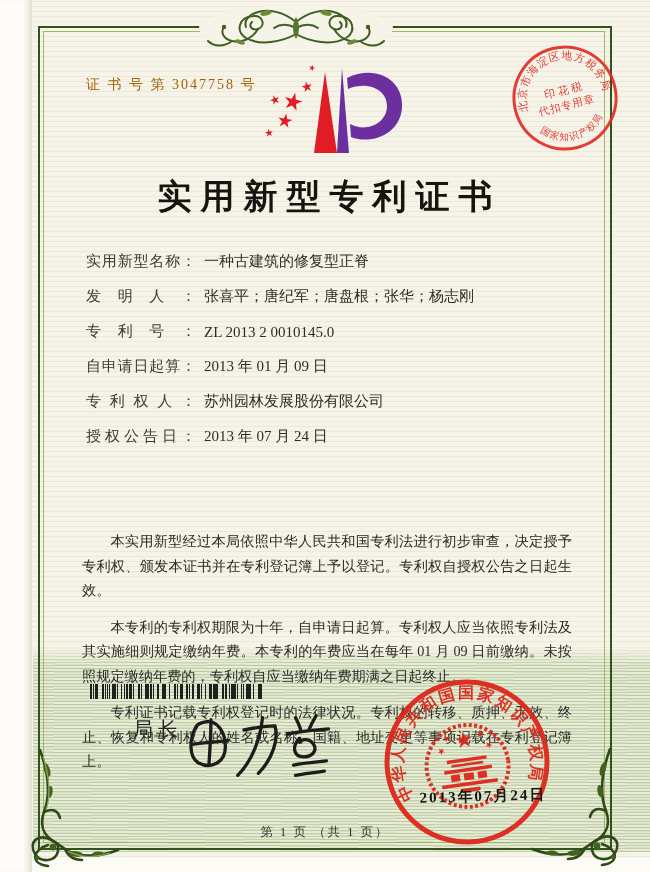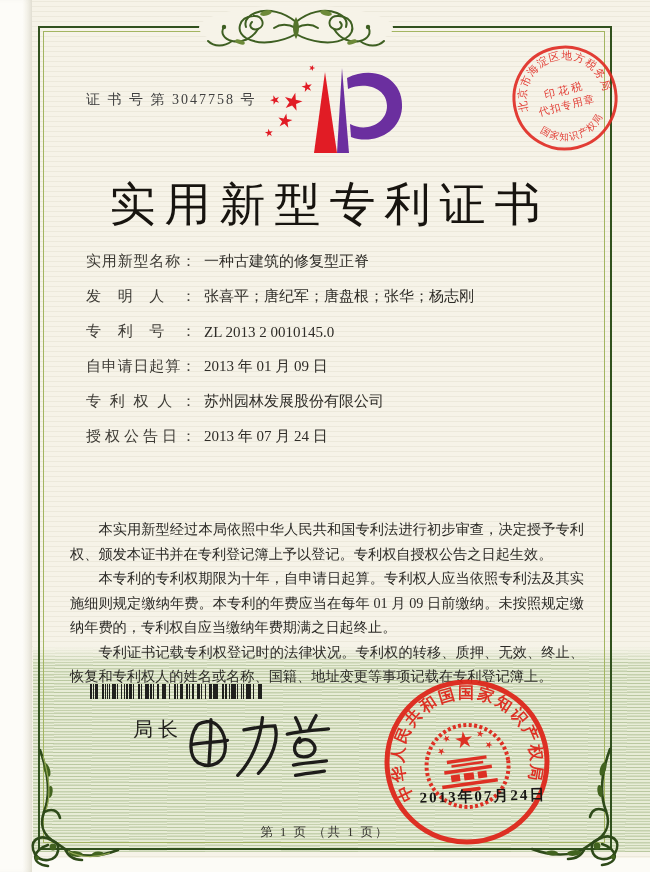--- a/index.html
+++ b/index.html
@@ -40,43 +40,43 @@
     position:absolute;left:38px;top:26px;width:570px;height:820px;z-index:2;
     border:2px solid #31511e;
   }
   .frame-inner{
     position:absolute;left:43px;top:31px;width:560px;height:810px;z-index:2;
     border:1px solid #a3b561;
   }
   
   .cert-no{
     position:absolute;left:86px;top:76px;z-index:3;
-    font-size:14px;letter-spacing:2px;color:#404040;margin-top:15px;
+    font-size:14px;letter-spacing:2px;color:#a16207;
   }
   .title{
     position:absolute;left:38px;top:174px;width:574px;z-index:3;
-    text-align:center;font-size:46px;font-weight:400;color:#17140f;
+    text-align:center;font-size:34px;font-weight:700;color:#17140f;
     letter-spacing:9px;text-indent:9px;
   }
   .fields{
     position:absolute;left:86px;top:252px;width:480px;z-index:3;
     display:flex;flex-direction:column;gap:16px;
     font-size:15px;color:#35332e;
   }
   .field-row{white-space:nowrap;}
   .flabel{
     display:inline-block;width:110px;vertical-align:bottom;
     text-align:justify;text-align-last:justify;color:#3c3a34;
   }
   .fvalue{margin-left:8px;color:#2e2c27;}
   .body-text{
     position:absolute;left:70px;top:517px;width:514px;z-index:3;
     font-size:14.2px;line-height:24.5px;color:#2b2a26;text-align:justify;
   }
-  .body-text p{margin:0;text-indent:2em;}
+  .body-text p{margin:12px;text-indent:2em;}
   .barcode{
     position:absolute;left:90px;top:684px;width:172px;height:15px;z-index:3;
     background-image:
       repeating-linear-gradient(90deg,#20201e 0 2px,transparent 2px 3px,#20201e 3px 4px,transparent 4px 7px,#20201e 7px 8px,transparent 8px 12px),
       repeating-linear-gradient(90deg,#20201e 0 1px,transparent 1px 5px,#20201e 5px 8px,transparent 8px 17px);
   }
   .director-label{
     position:absolute;left:133px;top:716px;z-index:3;
     font-size:20px;letter-spacing:5px;color:#24231f;
   }

